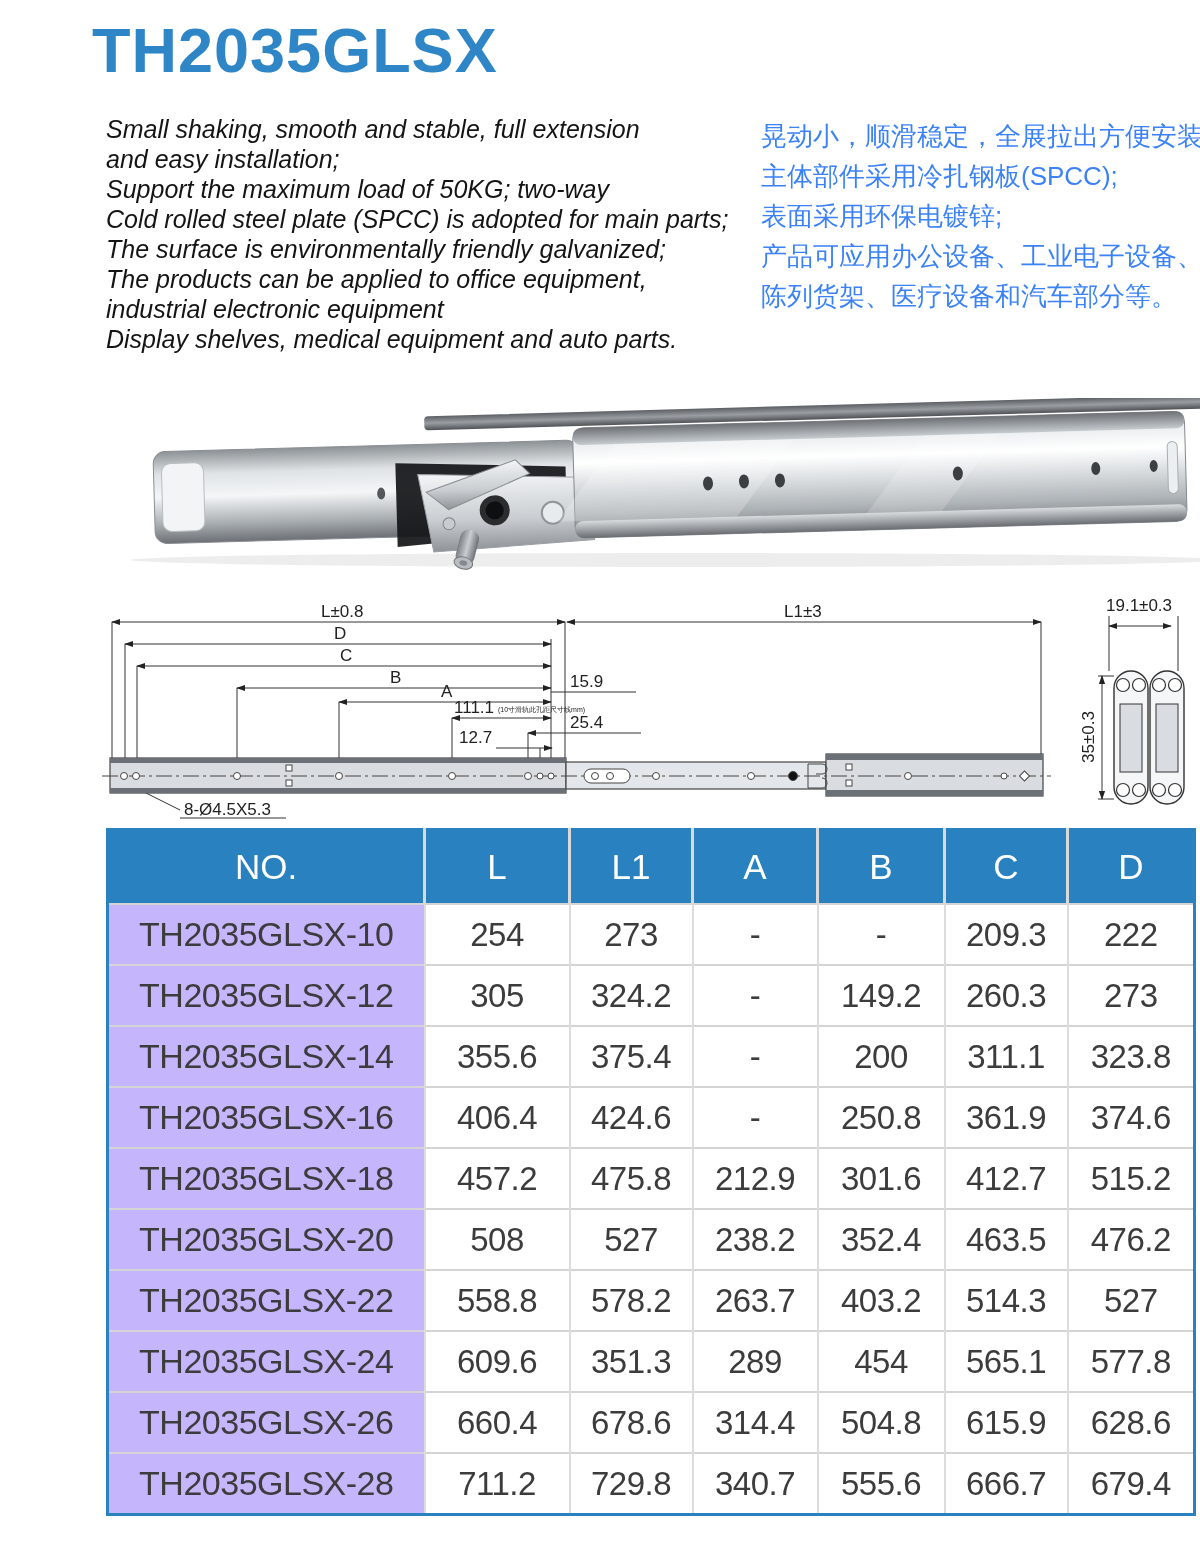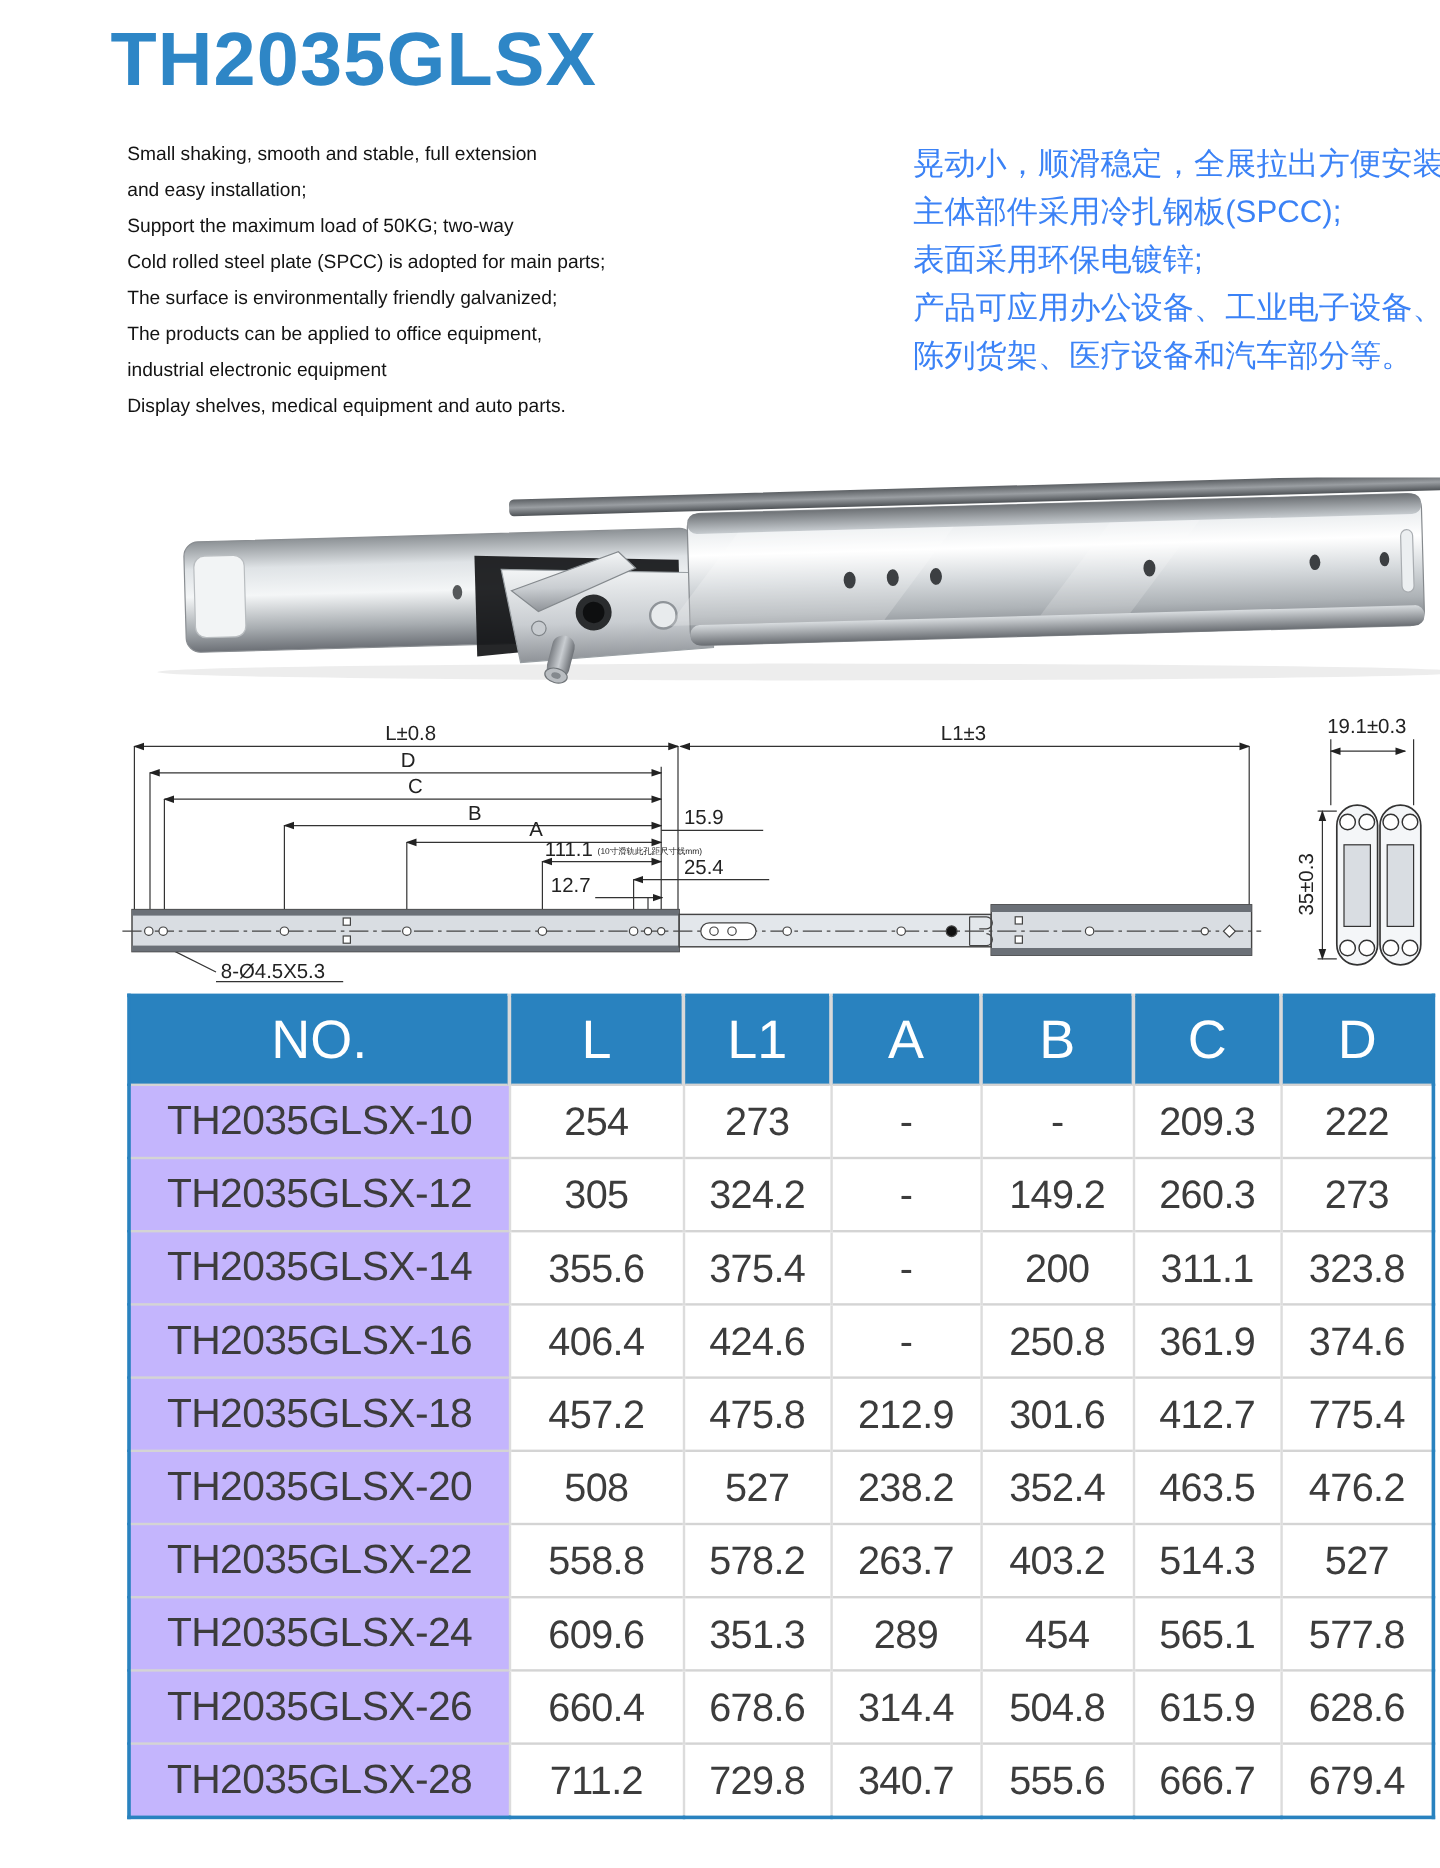--- a/index.html
+++ b/index.html
@@ -3,32 +3,32 @@
 <meta charset="utf-8">
 <title>TH2035GLSX</title>
 <style>
   html,body{margin:0;padding:0;background:#fff;}
   .page{position:relative;width:1200px;height:1557px;background:#ffffff;overflow:hidden;
         font-family:"Liberation Sans",sans-serif;color:#111;margin-left:48px;}
   
   .title{position:absolute;left:44px;top:14px;font-size:63px;font-weight:bold;
          color:#2E86C6;letter-spacing:1px;}
   
-  .desc-en{position:absolute;left:58px;top:114px;width:630px;font-size:16px;
-           line-height:30px;color:#141414;}
+  .desc-en{position:absolute;left:58px;top:114px;width:630px;font-size:25px;
+           line-height:30px;color:#141414;font-style:italic;}
   .desc-zh{position:absolute;left:713px;top:116px;width:470px;font-size:26px;
            line-height:40px;color:#3b82f6;}
   
   .photo-wrap{position:absolute;left:48px;top:398px;width:1110px;height:175px;}
   .drawing-wrap{position:absolute;left:48px;top:596px;width:1110px;height:232px;}
   
   .spec-table{position:absolute;left:58px;top:828px;width:1087px;
               border-collapse:collapse;table-layout:fixed;
               border:3px solid #2982BF;}
-  .spec-table th{background:#2982BF;color:#fff;font-weight:400;font-size:45px;
+  .spec-table th{background:#2982BF;color:#fff;font-weight:400;font-size:35px;
                  height:70px;border-right:3px solid #d9d9d9;text-align:center;}
   .spec-table th:last-child{border-right:none;}
   .spec-table td{height:57px;text-align:center;vertical-align:middle;
                  border-right:2px solid #dcdcdc;border-top:2px solid #d4d4d4;
                  font-size:33px;color:#3C3C3C;background:#fff;letter-spacing:-0.5px;}
   .spec-table td:last-child{border-right:none;}
   .spec-table td.model-cell{background:#c4b5fd;font-size:34px;color:#3C3C3C;}
   
   .cad{font-family:"Liberation Sans",sans-serif;fill:#222;}
 </style>
@@ -312,21 +312,21 @@
           <td class="val-cell">361.9</td>
           <td class="val-cell">374.6</td>
         </tr>
         <tr>
           <td class="model-cell">TH2035GLSX-18</td>
           <td class="val-cell">457.2</td>
           <td class="val-cell">475.8</td>
           <td class="val-cell">212.9</td>
           <td class="val-cell">301.6</td>
           <td class="val-cell">412.7</td>
-          <td class="val-cell">775.4</td>
+          <td class="val-cell">515.2</td>
         </tr>
         <tr>
           <td class="model-cell">TH2035GLSX-20</td>
           <td class="val-cell">508</td>
           <td class="val-cell">527</td>
           <td class="val-cell">238.2</td>
           <td class="val-cell">352.4</td>
           <td class="val-cell">463.5</td>
           <td class="val-cell">476.2</td>
         </tr>

